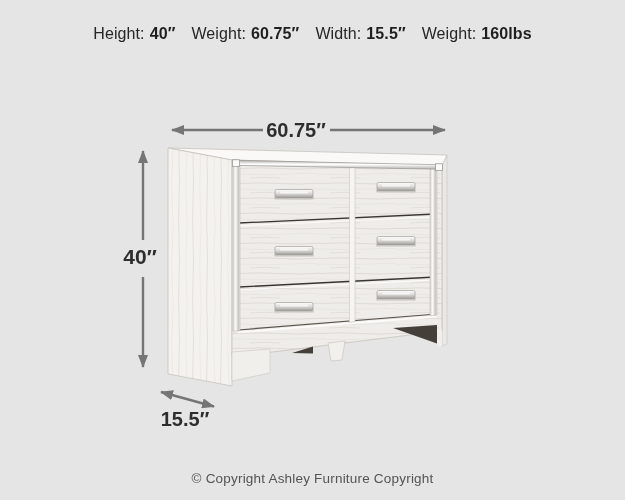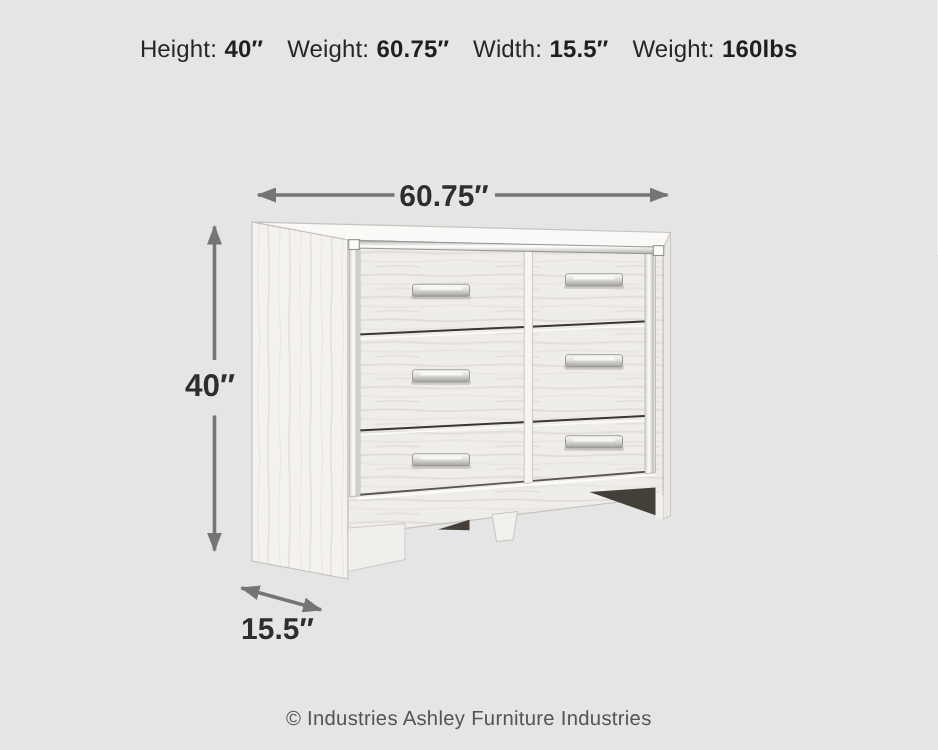--- a/index.html
+++ b/index.html
@@ -164,15 +164,15 @@
         <line x1="161" y1="392" x2="214" y2="406.5" marker-start="url(#ah)" marker-end="url(#ah)"></line>
       </g>
     </g>
 
     <text x="296" y="137" text-anchor="middle" font-size="20">60.75″</text>
     <text x="140" y="264" text-anchor="middle" font-size="21">40″</text>
     <text x="185" y="426" text-anchor="middle" font-size="20">15.5″</text>
   </svg>
   </div>
 
-  <div class="copyright">© Industries Ashley Furniture Industries</div>
+  <div class="copyright">© Copyright Ashley Furniture Copyright</div>
 
 </div>
 
 </body></html>

